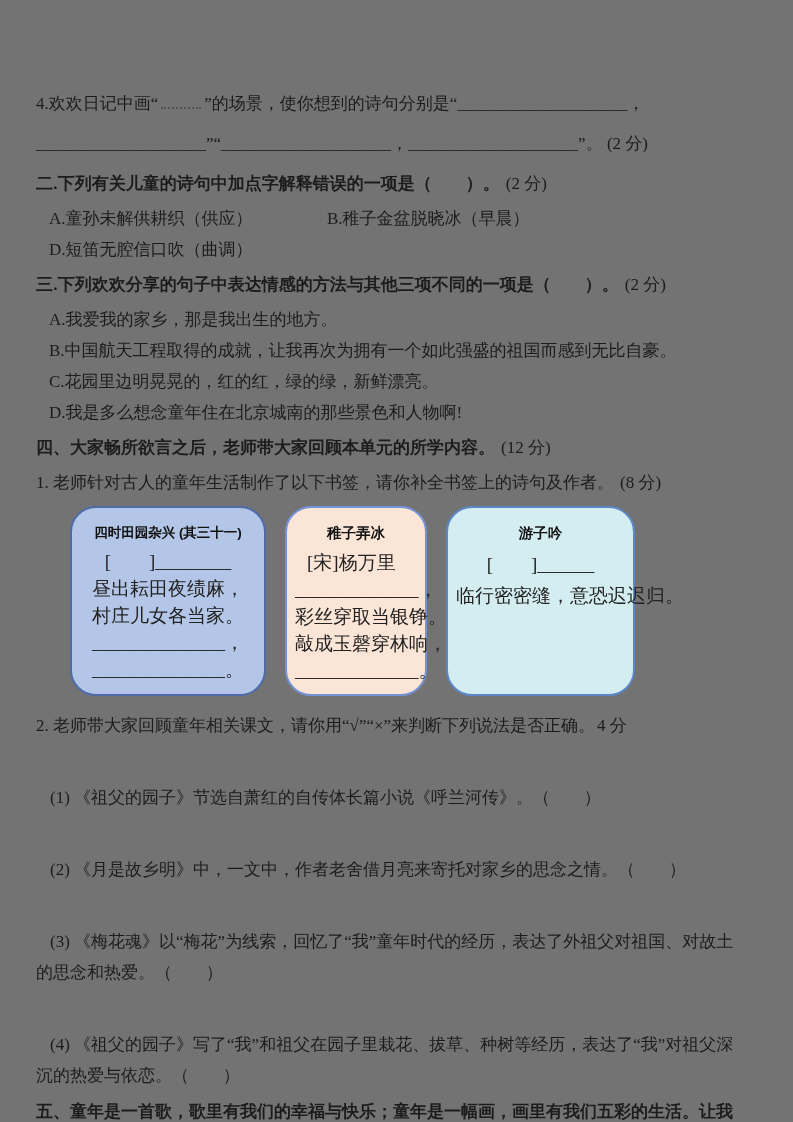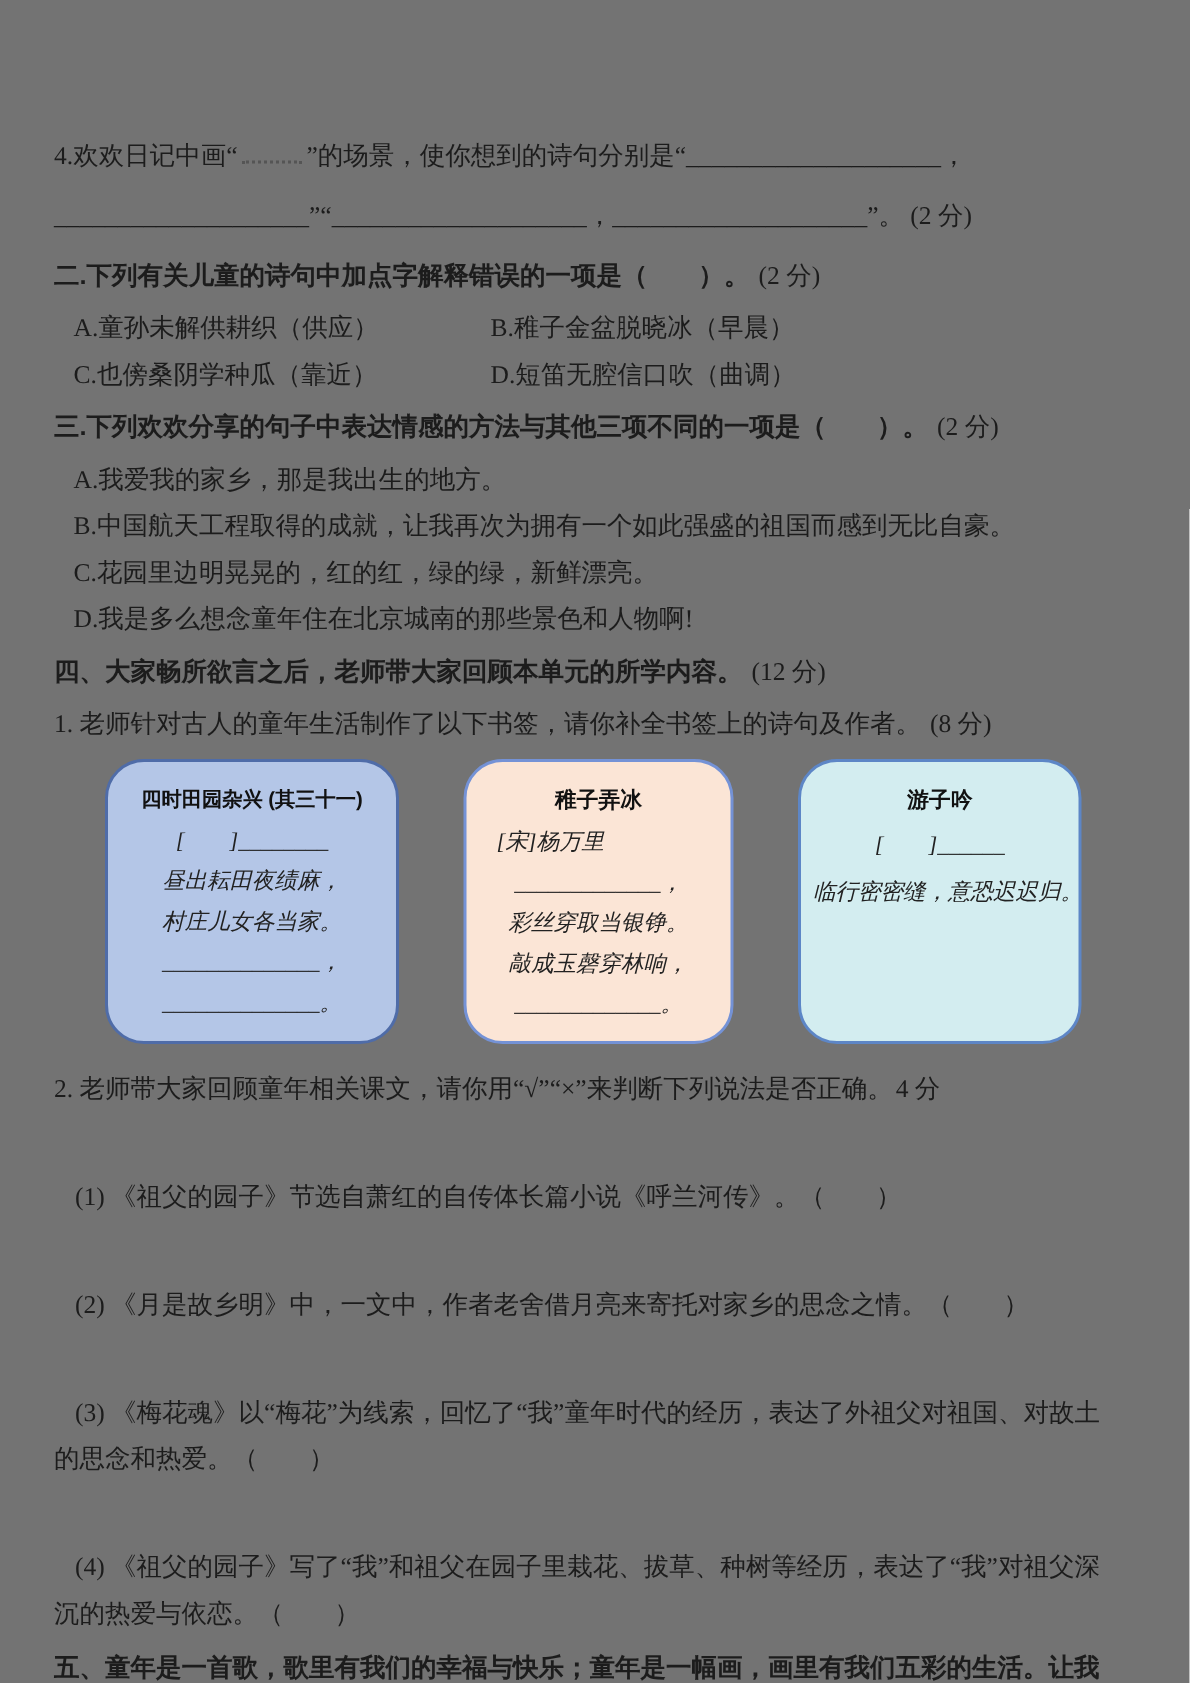--- a/index.html
+++ b/index.html
@@ -49,48 +49,47 @@
   .dotted-blank {
     display: inline-block;
     width: 40px;
     height: 0.95em;
     border-bottom: 2px dotted #555;
     margin: 0 3px;
     vertical-align: baseline;
   }
   .cards {
     display: flex;
-    gap: 43px;
+    gap: 19px;
     margin: 8px 0 14px 34px;
     align-items: center;
   }
   .card {
     box-sizing: border-box;
     border: 2px solid;
     border-radius: 26px;
     min-height: 190px;
     padding: 12px 8px 10px 8px;
     text-align: center;
   }
   .card-1 { width: 196px; }
-  .card-2 { width: 180px; }
+  .card-2 { width: 142px; }
   .card-3 { width: 189px; }
   .card-title {
     font-weight: bold;
     font-family: "Liberation Sans", "DejaVu Sans", sans-serif;
     font-size: 13.5px;
     white-space: nowrap;
     margin: 4px 0 6px 0;
     color: #111;
   }
   .card-2 .card-title, .card-3 .card-title { font-size: 14.5px; }
   .poem-line {
-    font-size: 15px;
+    font-size: 19px;
     line-height: 27px;
-    font-style: italic;
     color: #222;
     white-space: nowrap;
   }
   .card-2 .author-line { text-align: left; padding-left: 12px; }
   .card-3 .poem-line { line-height: 31px; }
   .judge-line { line-height: 31px; text-indent: 14px; margin-bottom: 1px; margin-top: 41px; }
   .s5-heading { margin-top: 6px; line-height: 30px; }
   .section-block { margin-bottom: 4px; }
 </style>
 </head>
@@ -100,21 +99,20 @@
 
   <div class="line"><span>4.欢欢日记中画“</span><span class="dotted-blank"></span><span>”的场景，使你想到的诗句分别是“</span><span>____________________</span><span>，</span></div>
   <div class="line">____________________”“____________________，____________________”。 (2 分)</div>
 
   <div class="heading section-block">
     <span>二.下列有关儿童的诗句中加点字解释错误的一项是（　　）。</span><span class="score">(2 分)</span>
   </div>
   <div class="opt-grid">
     <div><span>A.童孙未解</span><span class="em">供</span><span>耕织（供应）</span></div>
     <div><span>B.稚子金盆脱</span><span class="em">晓</span><span>冰（早晨）</span></div>
-    <div><span>C.也</span><span class="em">傍</span><span>桑阴学种瓜（靠近）</span></div>
     <div><span>D.短笛无</span><span class="em">腔</span><span>信口吹（曲调）</span></div>
   </div>
 
   <div class="heading section-block">
     <span>三.下列欢欢分享的句子中表达情感的方法与其他三项不同的一项是（　　）。</span><span class="score">(2 分)</span>
   </div>
   <div>
       <div class="option-line">A.我爱我的家乡，那是我出生的地方。</div>
       <div class="option-line">B.中国航天工程取得的成就，让我再次为拥有一个如此强盛的祖国而感到无比自豪。</div>
       <div class="option-line">C.花园里边明晃晃的，红的红，绿的绿，新鲜漂亮。</div>

